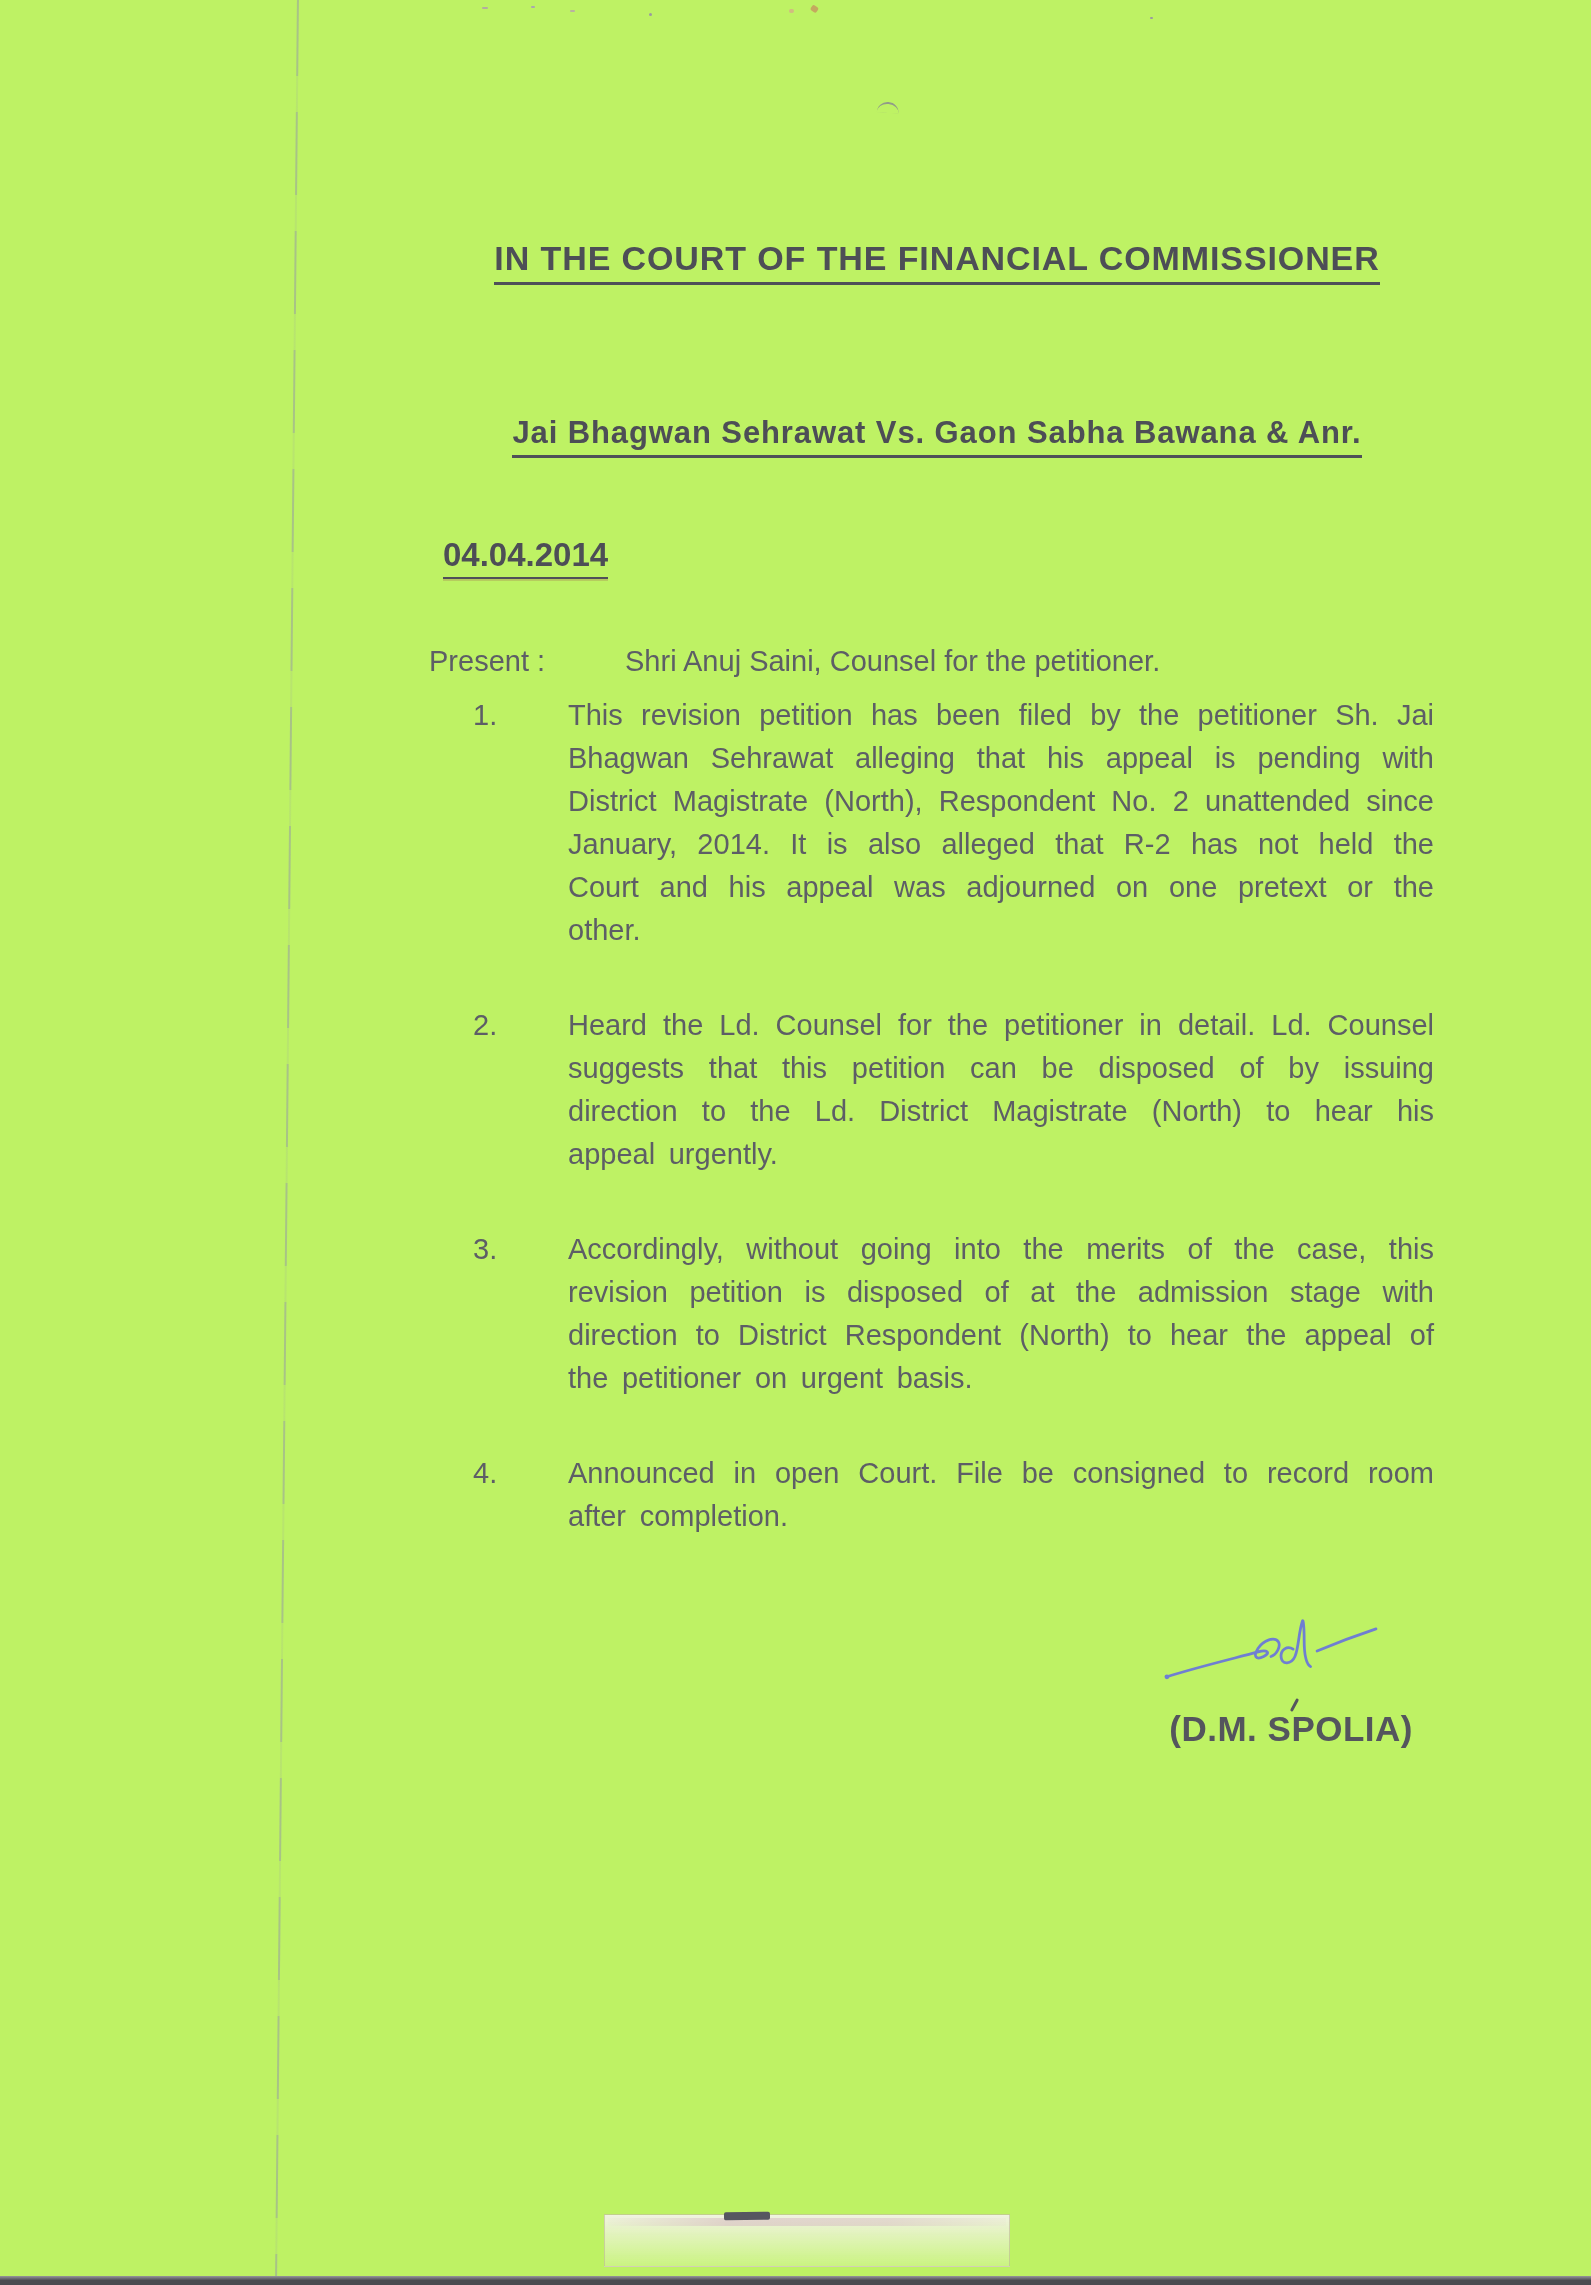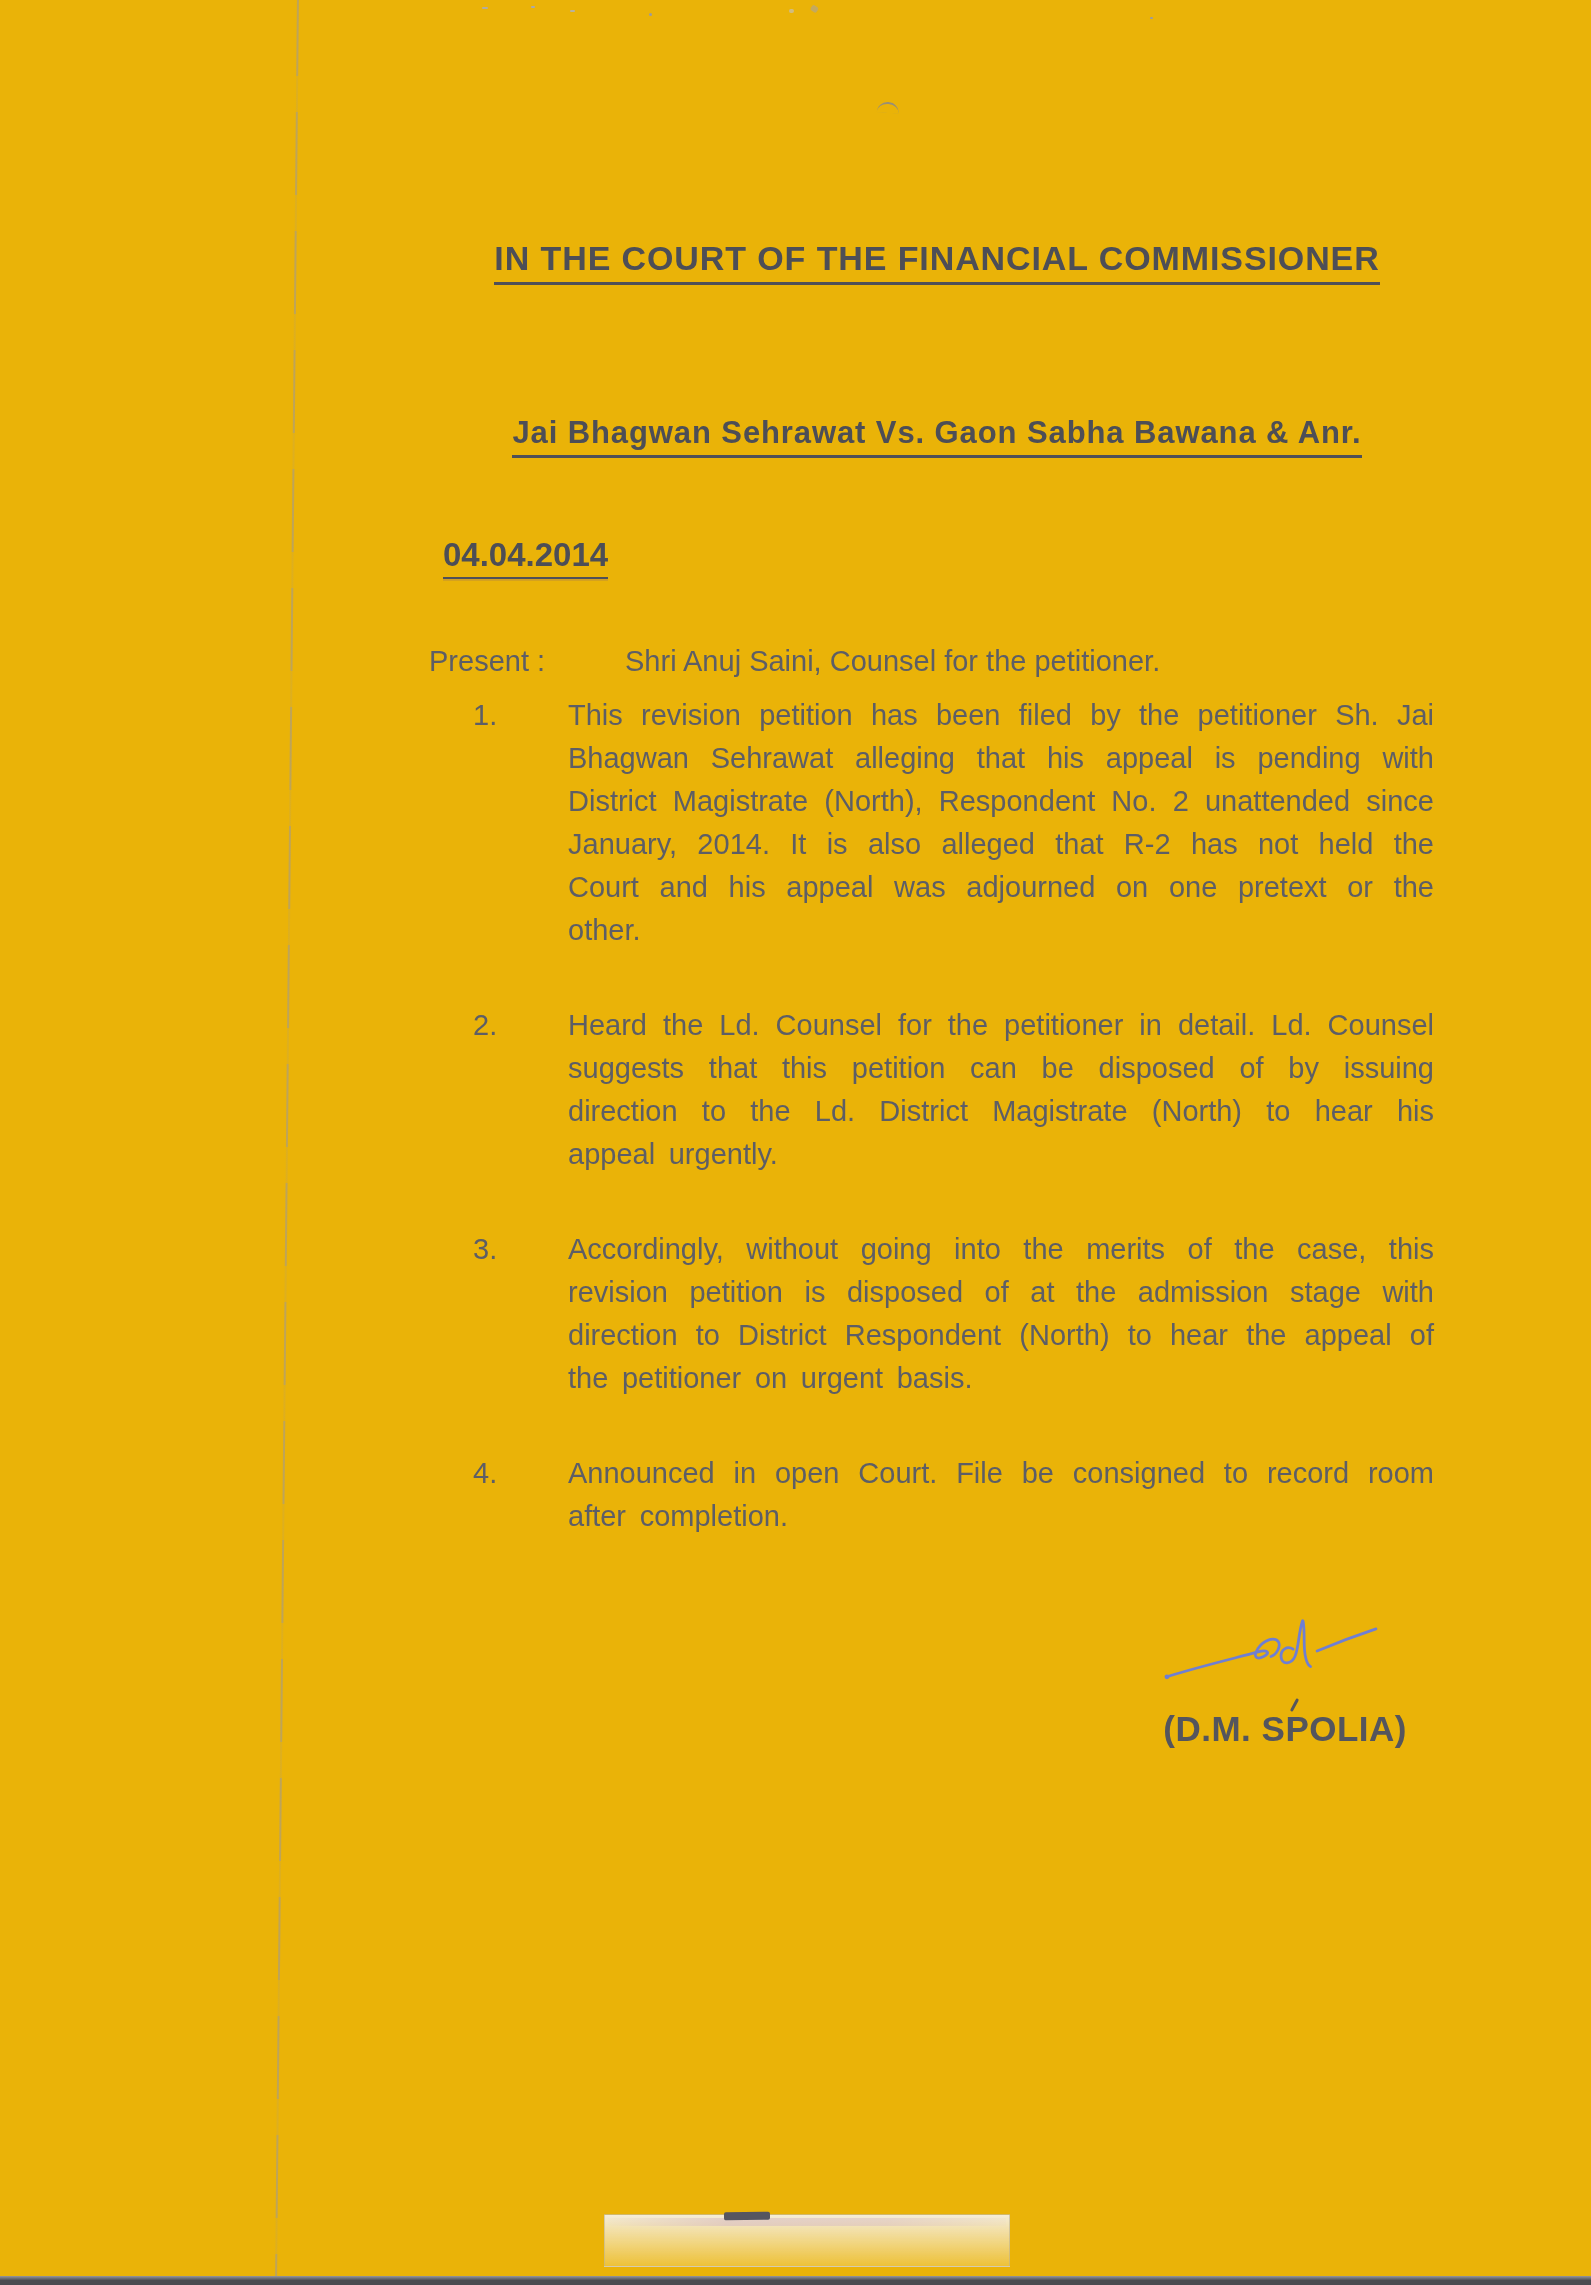--- a/index.html
+++ b/index.html
@@ -5,21 +5,21 @@
   html,body{margin:0;padding:0;}
   body{
     width:1592px;height:2286px;
     background:#f3f2ee;
     font-family:"Liberation Sans", sans-serif;
     overflow:hidden;
   }
   .page{
     position:relative;
     width:1592px;height:2286px;
-    background:#eab308;
+    background:#bef264;
     overflow:hidden;
     color:#5d5e66;
   }
   
   .fold-line{
     position:absolute;left:297px;top:-7.4px;width:1.9px;height:2291px;
     background:repeating-linear-gradient(to bottom,
       rgba(146,149,168,.50) 0 83px, rgba(146,149,168,.14) 83px 119px);
     transform:rotate(.55deg);transform-origin:top center;
   }
@@ -65,21 +65,21 @@
   .date-line .u{border-bottom:2.8px solid #4f5058;box-shadow:0 1.9px 0 rgba(166,124,84,.35);padding-bottom:3.7px;}
   .present-line{position:absolute;left:429px;top:605px;font-size:29px;color:#5d5e66;margin-top:40px;}
   .present-line .val{position:absolute;left:196px;top:0;white-space:nowrap;}
   .paras{position:absolute;left:473px;top:694px;width:961px;}
   .para{display:flex;margin-bottom:52px;font-size:29px;line-height:43px;color:#5d5e66;}
   .para-num{width:95px;flex-shrink:0;}
   .para-text{width:866px;text-align:justify;word-spacing:5.6px;}
   
   .sig-svg{position:absolute;left:1158px;top:1616px;width:226px;height:70px;}
   .sig-block{
-    position:absolute;right:185px;top:1705px;text-align:right;
+    position:absolute;right:179px;top:1705px;text-align:right;
     font-size:35px;font-weight:700;color:#54555d;line-height:48px;letter-spacing:0.5px;
     white-space:nowrap;
   }
 </style>
 </head>
 <body>
 
 <div class="page">
 
   <div class="fold-line"></div>

